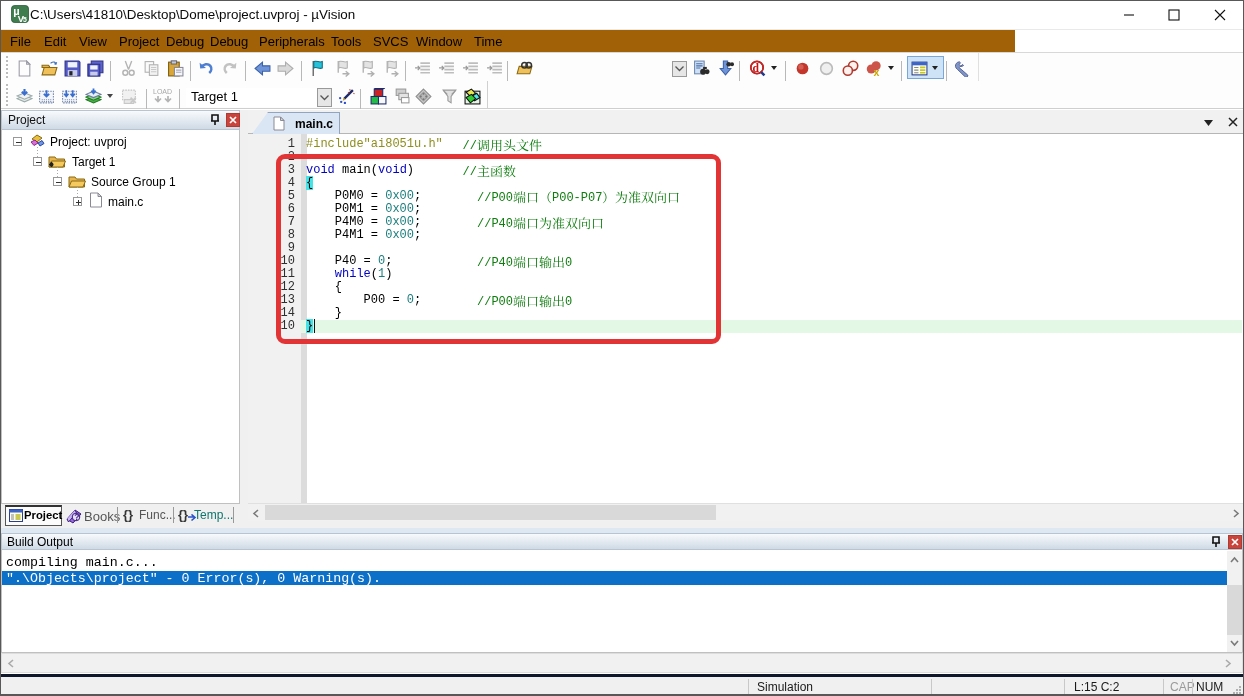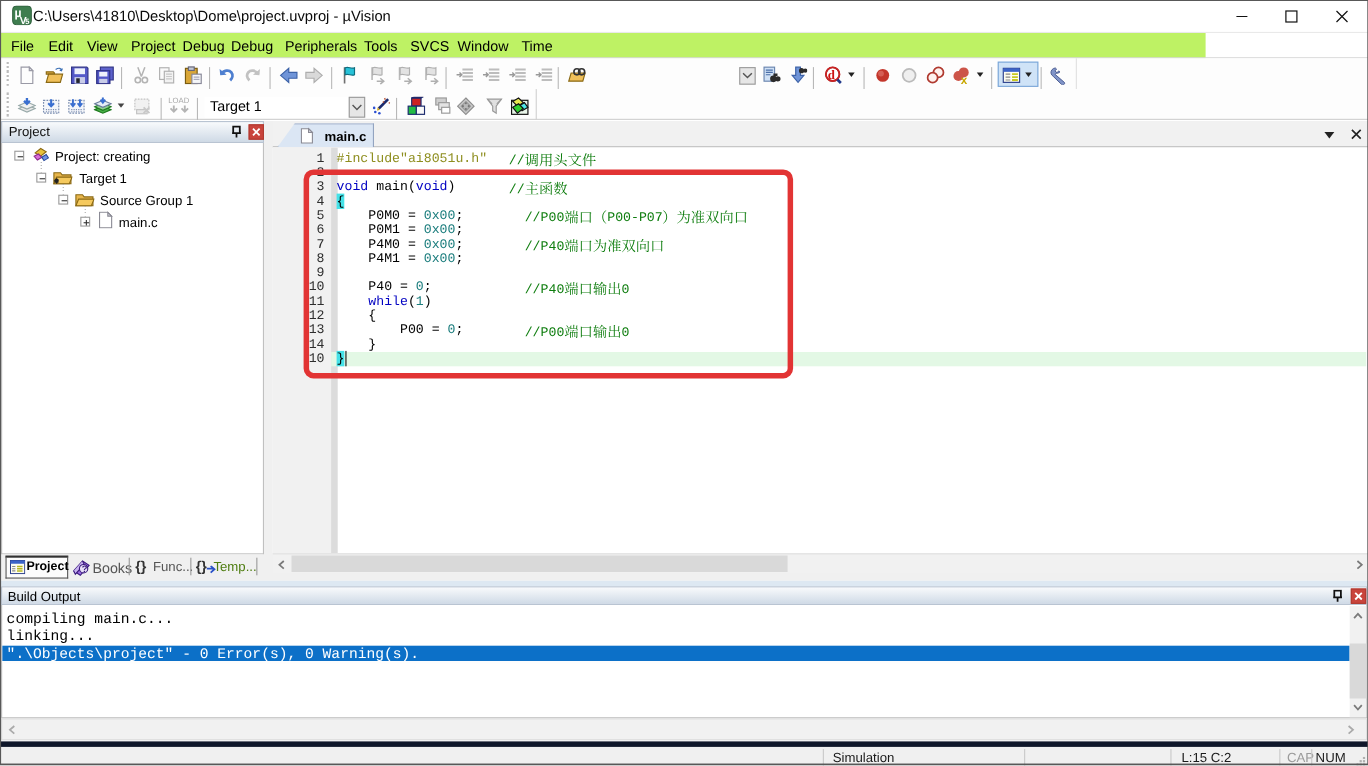--- a/index.html
+++ b/index.html
@@ -1,20 +1,20 @@
 <!DOCTYPE html>
 <html><head><meta charset="utf-8"><style>
 *{margin:0;padding:0;box-sizing:border-box}
 html,body{width:1244px;height:696px;overflow:hidden}
 body{position:relative;font-family:"Liberation Sans",sans-serif;background:#fff;color:#000}
 .abs{position:absolute}
 svg.cj{width:13px;height:14.5px;display:inline-block;vertical-align:-3.4px;fill:#0e7d0e}
 .titlebar{left:0;top:0;width:1244px;height:30px;background:#fff;border-bottom:1px solid #e9e9e9}
 .title-txt{left:30px;top:7px;font-size:13.4px;color:#0a0a0a}
-.menubar{left:0;top:30px;width:1096px;height:23px;background:#bef264;font-size:13px}
+.menubar{left:0;top:30px;width:1015px;height:23px;background:#a16207;font-size:13px}
 .menubar span{position:absolute;top:4px}
 .tb{left:0;top:53px;width:1244px;height:28px;background:#fdfdfd}
 .tb2{left:0;top:81px;width:1244px;height:28px;background:#fdfdfd;border-bottom:1px solid #cfcfcf}
 .grip{left:6px;width:2px;height:22px;background:repeating-linear-gradient(#bbb 0 2px,#fff 2px 4px)}
 .vsep{position:absolute;width:1px;height:20px;background:#b8b8b8}
 .ic{position:absolute;width:17px;height:17px}
 .main{left:0;top:110px;width:1244px;height:418px;background:#f0f0f0}
 .pph{left:1px;top:110px;width:239px;height:20px;background:linear-gradient(#f8fafc,#cfdae6);border:1px solid #b9c4d2;font-size:12px;line-height:19px;padding-left:6px;color:#111}
 .ppb{left:1px;top:130px;width:239px;height:374px;background:#fff;border:1px solid #c0c0c0;border-top:none}
 .ptabs{left:1px;top:504px;width:239px;height:23px;background:#f0f0f0;font-size:12px}
@@ -31,21 +31,21 @@
 .nm{color:#1b7d7d}
 .pp{color:#8e8e1f}
 .brace{background:#45e2e8}
 .grn{position:absolute;left:58px;top:184px;width:938px;height:13px;background:#e3f8e5}
 .redrect{position:absolute;left:28px;top:20px;width:445px;height:190px;border:5px solid #e23434;border-radius:9px}
 .hscr{left:248px;top:503px;width:996px;height:18px;background:#f1f1f1;border-top:1px solid #e0e0e0}
 .bo-h{left:1px;top:533px;width:1242px;height:17px;background:linear-gradient(#f8fafc,#cfdae6);border:1px solid #b9c4d2;font-size:12px;line-height:16px;padding-left:5px}
 .bo-b{left:1px;top:550px;width:1242px;height:103px;background:#fff;border:1px solid #c0c0c0;border-top:none;font-family:"Liberation Mono",monospace;font-size:13.3px;line-height:16px;white-space:pre;overflow:hidden;padding-top:5px}
 .bo-b div{padding-left:4px;height:16px}
 .hl{background:linear-gradient(#0c70c8 0 14px,#fdfdfd 14px);color:#fff;width:1225px}
-.statusbar{left:0;top:674px;width:1244px;height:20px;background:#f0f0f0;border-top:5px solid #0f172a;font-size:12px;color:#1a1a1a}
+.statusbar{left:0;top:674px;width:1244px;height:20px;background:#f0f0f0;border-top:3px solid #0f172a;font-size:12px;color:#1a1a1a}
 .win-edge{left:0;top:0;width:1244px;height:696px;border:1px solid #585858;border-bottom-width:2px;pointer-events:none}
 .tri-d{width:0;height:0;border-left:3.5px solid transparent;border-right:3.5px solid transparent;border-top:4px solid #222;position:absolute}
 </style></head><body>
 <svg width="0" height="0" style="position:absolute">
     <defs>
       <path id="g0" d="M103 49 91 56C134 101 193 176 210 232C278 278 325 138 103 49ZM220 350C240 345 253 338 258 331L192 276L159 311H29L38 341H158V762C158 780 153 786 122 802L166 883C175 878 188 865 193 845C257 773 315 701 342 665L332 653C293 685 254 716 220 742ZM376 103V456C376 646 357 816 230 948L245 959C420 831 437 637 437 456V143H840V858C840 872 835 879 817 879C798 879 706 871 706 871V887C747 892 770 901 785 911C797 922 802 939 804 957C891 949 900 916 900 864V155C921 151 938 143 944 136L862 73L830 113H449L376 81ZM549 722V564H709V722ZM549 786V752H709V795H717C736 795 765 781 766 775V572C783 569 799 562 805 555L732 499L700 534H553L491 506V805H500C525 805 549 791 549 786ZM689 179 597 169V283H473L481 313H597V430H457L465 460H798C812 460 820 455 823 444C797 416 752 380 752 380L715 430H654V313H779C793 313 802 308 804 297C779 270 738 236 738 236L702 283H654V205C678 202 686 193 689 179Z"></path>
       <path id="g1" d="M234 377H472V587H226C233 529 234 472 234 418ZM234 348V143H472V348ZM168 114V419C168 610 154 798 38 947L53 957C160 863 205 741 222 617H472V949H482C515 949 537 933 537 928V617H795V851C795 867 789 874 769 874C748 874 641 865 641 865V881C688 888 714 896 730 906C744 917 750 935 752 955C849 945 860 911 860 859V159C882 154 900 145 907 136L819 69L784 114H246L168 80ZM795 377V587H537V377ZM795 348H537V143H795Z"></path>
       <path id="g2" d="M129 311 120 322C197 367 303 452 345 514C428 549 447 387 129 311ZM194 110 184 120C255 166 356 249 397 304C479 339 502 187 194 110ZM866 503 814 567H578C613 438 609 278 611 81C635 77 644 68 647 54L539 42C539 259 546 431 508 567H49L58 597H498C445 751 323 858 47 937L56 955C322 893 460 805 531 681C711 764 838 874 888 946C973 991 1014 796 541 663C552 642 561 620 569 597H933C947 597 956 592 959 581C924 548 866 503 866 503Z"></path>
       <path id="g3" d="M407 44 397 52C449 94 510 167 527 226C600 275 647 118 407 44ZM700 290C665 432 602 556 505 662C399 566 320 443 275 290ZM864 195 812 260H47L56 290H254C293 461 364 597 463 705C358 805 218 886 41 945L49 961C239 911 388 839 502 744C606 841 736 912 891 958C904 924 932 904 966 902L969 891C807 853 665 791 550 700C664 590 739 453 784 290H930C944 290 953 285 956 274C921 241 864 195 864 195Z"></path>
       <path id="g4" d="M594 53V274H442C459 233 475 190 488 146C510 147 521 138 525 127L423 95C397 245 343 391 283 488L297 498C347 448 392 381 428 304H594V547H287L295 577H594V957H607C633 957 660 942 660 932V577H942C956 577 965 572 968 561C935 529 881 487 881 487L833 547H660V304H913C927 304 937 299 939 288C907 256 854 214 854 214L807 274H660V93C686 89 694 79 697 65ZM255 43C206 232 119 422 34 542L48 552C92 509 134 456 172 396V957H184C209 957 237 941 238 935V340C255 337 264 330 267 321L225 305C261 240 292 169 319 96C341 98 353 89 357 78Z"></path>
@@ -336,21 +336,21 @@
 <div class="abs ppb"></div>
 <div class="abs" style="left:2px;top:131px;width:237px;height:372px;overflow:hidden">
     <div class="abs" style="left:0;top:0;width:237px;height:372px;font-size:12px">
       <div class="abs" style="left:11px;top:6px;width:9px;height:9px;background:#fff;border:1px solid #999"></div>
       <div class="abs" style="left:14px;top:11px;width:5px;height:1px;background:#333"></div>
       <svg class="abs" style="left:26px;top:2px" width="18" height="18" viewBox="0 0 18 18">
 <path d="M4 6 l5-4 l5 3 l-5 4 z" fill="#e8c23c" stroke="#8a6914"></path>
 <path d="M3 9 l4-2 l3 3 l-4 2.5 z" fill="#d86fd8" stroke="#8c2a8c"></path>
 <path d="M10 10 l4-2.5 l2 3 l-4 2.5 z" fill="#6f94e8" stroke="#2a4a9c"></path>
       </svg>
-      <span class="abs" style="left:48px;top:4px">Project: creating</span>
+      <span class="abs" style="left:48px;top:4px">Project: uvproj</span>
       <div class="abs" style="left:31px;top:26px;width:9px;height:9px;background:#fff;border:1px solid #999"></div>
       <div class="abs" style="left:34px;top:31px;width:5px;height:1px;background:#333"></div>
       <svg class="abs" style="left:46px;top:22px" width="18" height="16" viewBox="0 0 18 16">
         <path d="M1 4 h6 l1.5 2 h8 v8 h-15.5 z" fill="#e8b64c" stroke="#8a6914"></path>
         <path d="M1 14 l2.5-6 h14 l-2.5 6 z" fill="#f5c95e" stroke="#8a6914"></path>
         <path d="M2 13 l3-3 M2 10 l3 3 M1 11.5 h4.5 M3.5 9 v5" stroke="#222" stroke-width="1.2"></path>
       </svg>
       <span class="abs" style="left:70px;top:24px">Target 1</span>
       <div class="abs" style="left:51px;top:46px;width:9px;height:9px;background:#fff;border:1px solid #999"></div>
       <div class="abs" style="left:54px;top:51px;width:5px;height:1px;background:#333"></div>
@@ -389,21 +389,21 @@
     </svg>
     <span class="abs" style="left:83px;top:5px;color:#555;font-size:13px">Books</span>
     <div class="abs" style="left:116px;top:3px;width:1px;height:16px;background:#999"></div>
     <span class="abs" style="left:122px;top:3px;color:#333;font-weight:bold;font-size:13px">{}</span>
     <span class="abs" style="left:138px;top:4px;color:#555">Func...</span>
     <div class="abs" style="left:172px;top:3px;width:1px;height:16px;background:#999"></div>
     <span class="abs" style="left:177px;top:3px;color:#333;font-weight:bold;font-size:13px">{}</span>
     <svg class="abs" style="left:186px;top:10px" width="12" height="9" viewBox="0 0 12 9">
       <path d="M1 3 h6 M4.5 0.5 L8 3.5 L4.5 6.5" fill="none" stroke="#2a52c8" stroke-width="1.6"></path>
     </svg>
-    <span class="abs" style="left:193px;top:4px;color:#4d7c0f">Temp...</span>
+    <span class="abs" style="left:193px;top:4px;color:#0f766e">Temp...</span>
     <div class="abs" style="left:232px;top:3px;width:1px;height:16px;background:#999"></div>
   </div>
 <div class="abs ed-tabbar">
     <div class="ed-tab">
       <svg class="abs" style="left:20px;top:3px" width="12" height="15" viewBox="0 0 12 15">
         <path d="M1 1 h6.5 l3.5 3.5 v9.5 h-10 z" fill="#fff" stroke="#8a8a94"></path>
         <path d="M7.5 1 l3.5 3.5 h-3.5 z" fill="#d8d8e0" stroke="#8a8a94"></path>
       </svg>
       <span class="abs" style="left:42px;top:3.5px">main.c</span>
     </div>
@@ -509,21 +509,21 @@
     <svg class="abs" style="left:984px;top:5px" width="8" height="9" viewBox="0 0 8 9">
       <path d="M2 1 L6 4.5 L2 8" fill="none" stroke="#7a7a7a" stroke-width="1.6"></path>
     </svg>
   </div>
 <div class="abs" style="left:0;top:528px;width:1244px;height:5px;background:#dde8f2"></div>
 <div class="abs bo-h">Build Output<svg class="abs" style="left:1208px;top:2px" width="12" height="14" viewBox="0 0 12 14">
       <path d="M3 1 h6 v6 h-6 z M2 7 h8 M6 7 v4" stroke="#111" stroke-width="1.6" fill="none"></path>
     </svg><div class="abs" style="left:1226px;top:1px;width:14px;height:14px;background:#c9443c;border:1px solid #b03a30"></div><svg class="abs" style="left:1229px;top:4px" width="8" height="8" viewBox="0 0 8 8">
       <path d="M1 1 L7 7 M7 1 L1 7" stroke="#fff" stroke-width="1.7"></path>
     </svg></div>
-<div class="abs bo-b"><div>compiling main.c...</div><div>linking...</div><div class="hl">".\Objects\project" - 0 Error(s), 0 Warning(s).</div></div>
+<div class="abs bo-b"><div>compiling main.c...</div><div class="hl">".\Objects\project" - 0 Error(s), 0 Warning(s).</div></div>
 <div class="abs" style="left:1227px;top:551px;width:15px;height:101px;background:#f1f1f1">
     <svg class="abs" style="left:3px;top:5px" width="9" height="8" viewBox="0 0 9 8">
       <path d="M1 6 L4.5 2 L8 6" fill="none" stroke="#7a7a7a" stroke-width="1.6"></path>
     </svg>
     <div class="abs" style="left:0;top:34px;width:15px;height:50px;background:#d9d9d9"></div>
     <svg class="abs" style="left:3px;top:88px" width="9" height="8" viewBox="0 0 9 8">
       <path d="M1 2 L4.5 6 L8 2" fill="none" stroke="#7a7a7a" stroke-width="1.6"></path>
     </svg>
   </div>
 <div class="abs" style="left:1px;top:653px;width:1242px;height:20px;background:#f1f1f1;border:1px solid #ddd">

